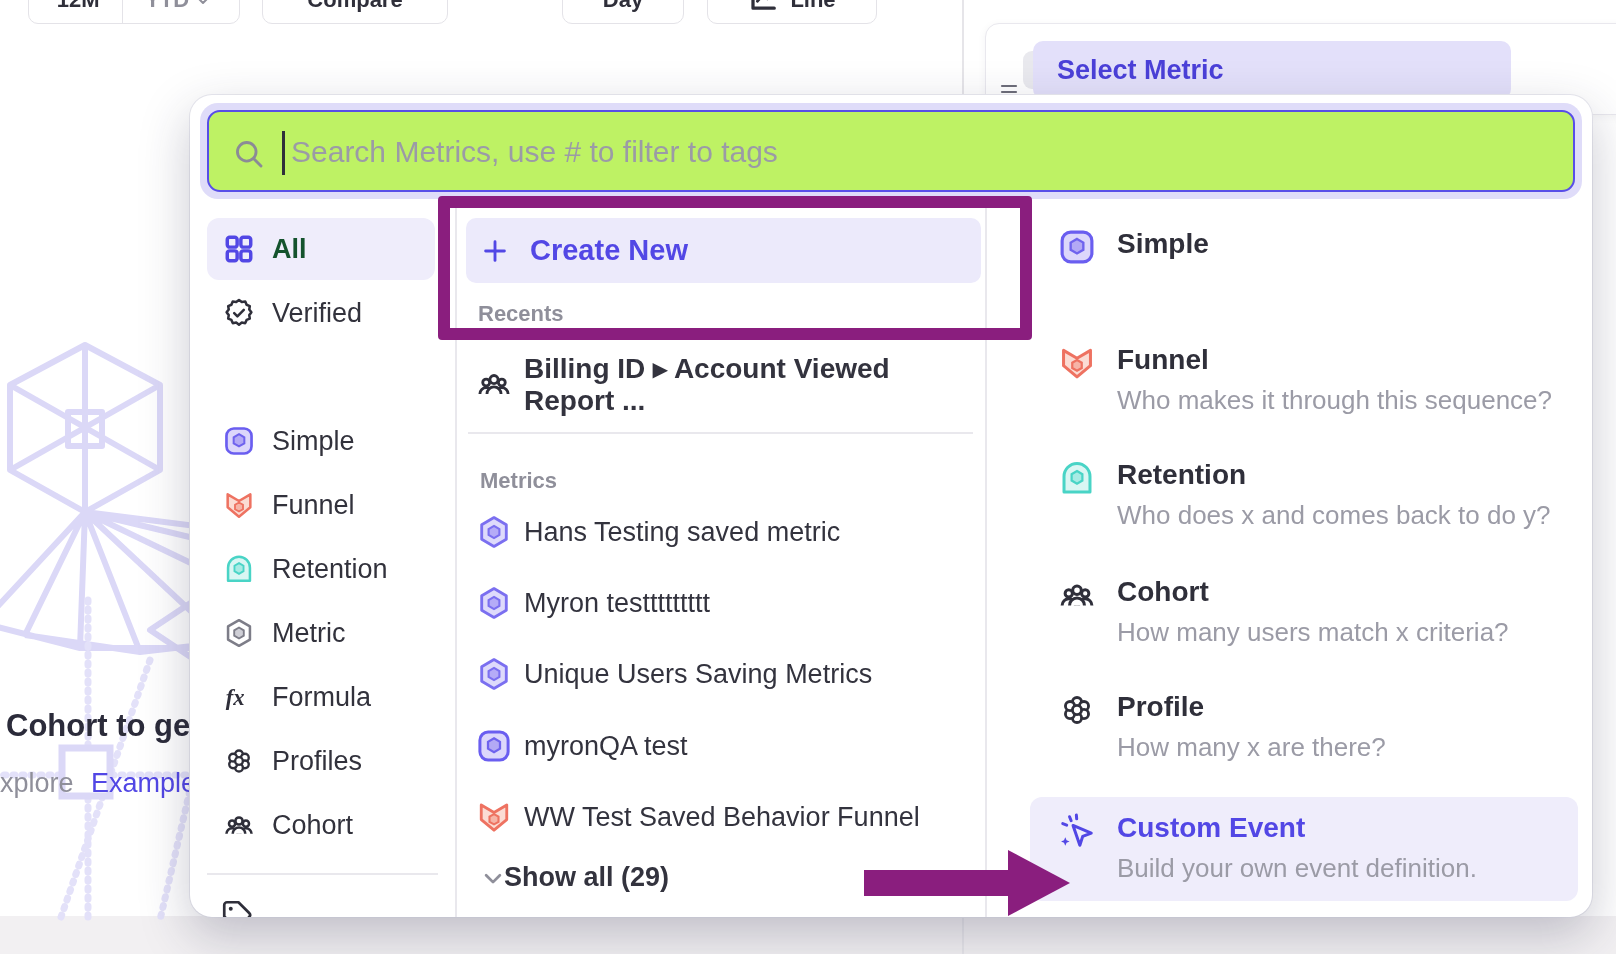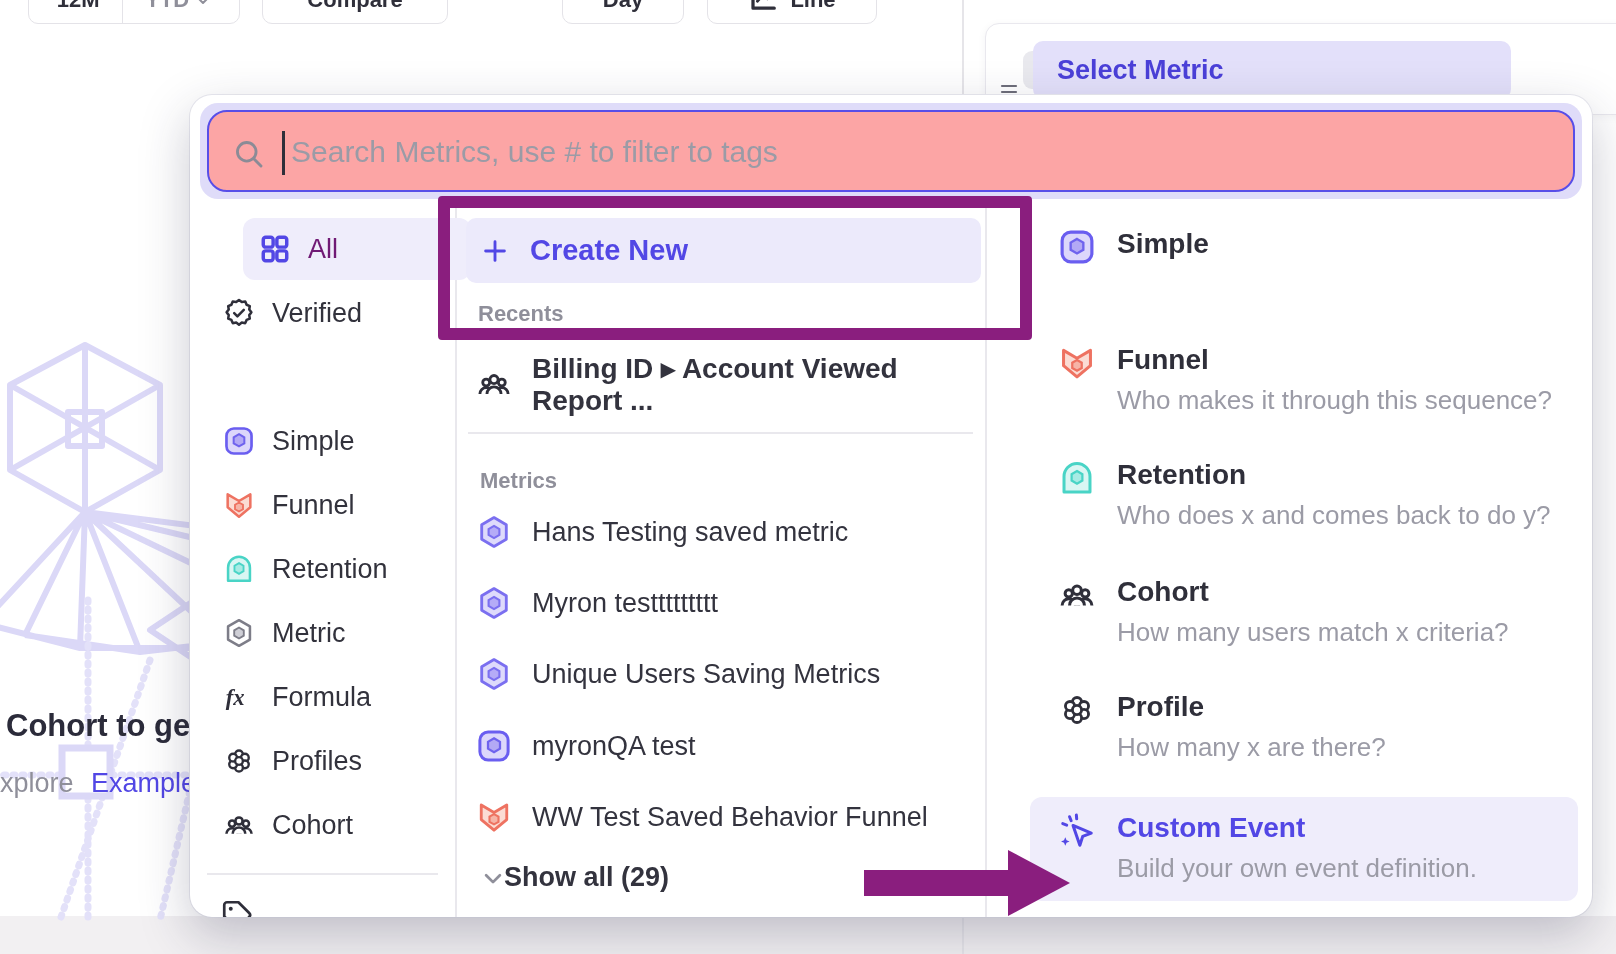--- a/index.html
+++ b/index.html
@@ -25,36 +25,36 @@
   
   .v-divider{position:absolute;left:962px;top:0;width:2px;height:954px;background:#e6e5e9;}
   .bottom-strip{position:absolute;left:0;top:916px;width:1616px;height:38px;background:#f2f0f2;}
   .bg-headline{position:absolute;left:6px;top:708px;font-size:31px;font-weight:700;color:#2b2b3a;white-space:nowrap;}
   .bg-explore{position:absolute;left:0px;top:768px;font-size:27px;color:#8f8f9a;white-space:nowrap;}
   .bg-explore a{color:#5247e5;text-decoration:none;font-weight:500;margin-top:11px;}
   
   .dialog{position:absolute;left:190px;top:95px;width:1402px;height:822px;background:#fff;
           border-radius:22px;box-shadow:0 18px 50px rgba(40,40,70,.25),0 0 0 1px #ececf2;overflow:hidden;z-index:10;}
   .search-halo{position:absolute;left:10px;top:8px;width:1382px;height:96px;background:#dfdcf9;border-radius:18px;}
-  .search-box{position:absolute;left:7px;top:7px;right:7px;bottom:7px;background:#fca5a5;
-              border:2.5px solid #584ee8;border-radius:20px;}
+  .search-box{position:absolute;left:7px;top:7px;right:7px;bottom:7px;background:#bef264;
+              border:2.5px solid #584ee8;border-radius:13px;}
   .search-box input{position:absolute;left:80px;top:0;width:1180px;height:100%;border:none;outline:none;
               font-size:30px;color:#32323c;font-family:"Liberation Sans",sans-serif;background:transparent;}
   .search-box input::placeholder{color:#9b9ba6;}
   .caret{position:absolute;left:73px;top:19px;width:2.5px;height:44px;background:#2f2f3a;}
   .col-div{position:absolute;top:112px;bottom:0;width:1.5px;background:#e9e8ed;}
   .side-item{position:absolute;left:17px;width:228px;height:62px;display:flex;align-items:center;gap:17px;
              padding-left:16px;box-sizing:border-box;font-size:27px;font-weight:500;color:#32323c;border-radius:12px;cursor:pointer;}
-  .side-item.sel{background:#efedfb;color:#701a75;font-weight:400;margin-left:36px;}
+  .side-item.sel{background:#efedfb;color:#14532d;font-weight:700;}
   .h-div{position:absolute;height:1.5px;background:#e9e8ed;}
   .sec-label{position:absolute;font-size:22px;font-weight:600;color:#8f8f9a;}
   .create-btn{position:absolute;left:276px;top:123px;width:515px;height:65px;background:#eceafb;border-radius:10px;
               display:flex;align-items:center;gap:20px;padding-left:14px;box-sizing:border-box;cursor:pointer;
               color:#5247e5;font-size:29px;font-weight:600;}
-  .m-row{position:absolute;left:276px;width:515px;height:64px;display:flex;align-items:center;gap:20px;cursor:pointer;
+  .m-row{position:absolute;left:276px;width:515px;height:64px;display:flex;align-items:center;gap:12px;cursor:pointer;
          font-size:27px;font-weight:500;color:#33333e;}
   .m-row .ic{width:36px;height:36px;flex:0 0 36px;margin-left:10px;}
   .show-all{position:absolute;left:292px;top:767px;display:flex;align-items:center;gap:0;cursor:pointer;
             font-size:27px;font-weight:600;color:#33333e;}
   .t-item{position:absolute;left:868px;width:520px;cursor:pointer;}
   .t-item .ttl{font-size:28px;font-weight:600;color:#2f2f3a;margin-left:59px;}
   .t-item .sub{font-size:26px;color:#9b9ba6;margin-left:59px;margin-top:9px;}
   .t-item .ic{position:absolute;left:0;top:0;width:38px;height:38px;}
   .hl{position:absolute;left:840px;top:702px;width:548px;height:104px;background:#efedfb;border-radius:12px;}
   .t-item.custom .ttl{color:#5247e5;}

